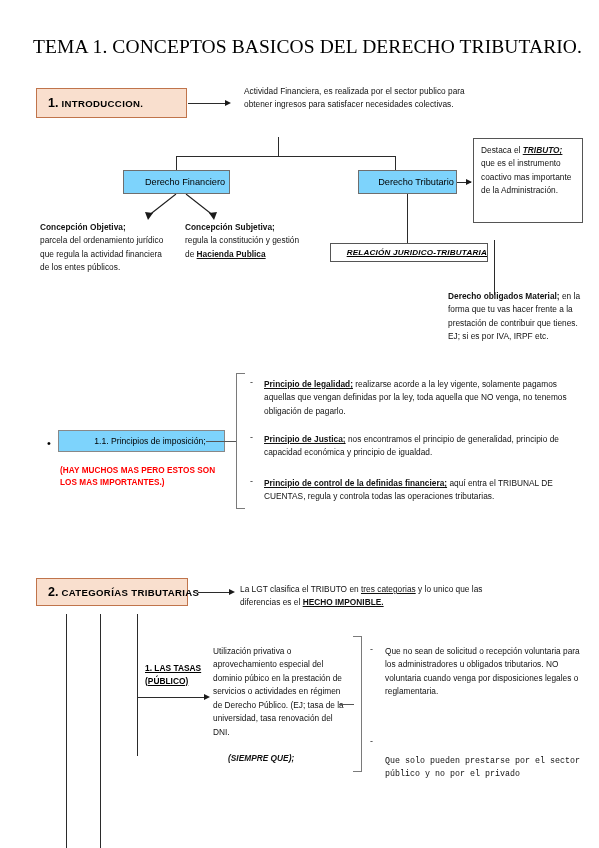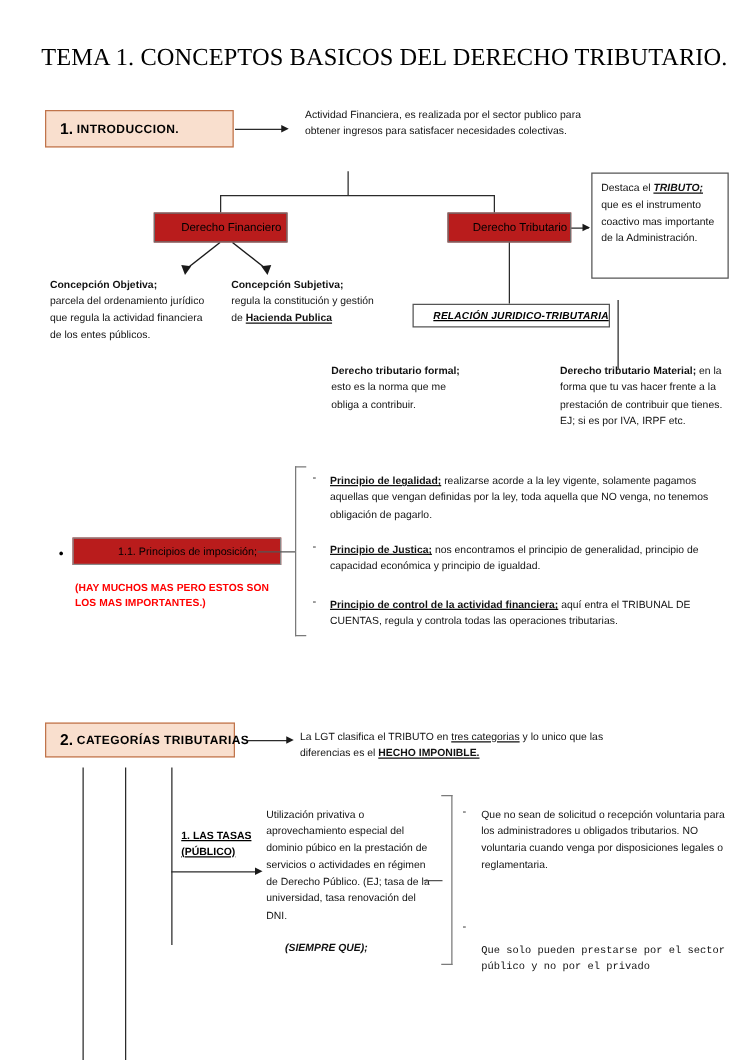--- a/index.html
+++ b/index.html
@@ -36,21 +36,21 @@
   .section-box .num{
     font-size:12.5px;font-weight:bold;color:#000;
   }
   .section-box .lbl{
     font-size:9.6px;font-weight:bold;letter-spacing:.35px;color:#000;
     margin-left:3px;
   }
 
   
   .wbox{
-    background:#b91c1c;
+    background:#7dd3fc;
     border:1.1px solid #6e6e6e;
     box-sizing:border-box;
     display:flex;align-items:center;justify-content:center;
     font-size:9.2px;
     color:#000;
     white-space:nowrap;
     padding-left:17px;
   }
   .wbox.thin{border-color:#888;}
 
@@ -154,41 +154,40 @@
   <div class="abs tx" style="left:185px;top:221px;width:118px;"><b>Concepción Subjetiva;</b><br><span>regula la constitución y gestión de </span><b><u>Hacienda Publica</u></b></div>
 
   <div class="abs vline" style="left:407px;top:194px;height:49px;"></div>
 
   <div class="abs relbox" style="left:330px;top:243px;width:158px;height:19px;">
     <span>RELACIÓN JURIDICO-TRIBUTARIA</span>
   </div>
 
   <div class="abs vline" style="left:494px;top:240px;height:55px;"></div>
 
-  <div class="abs tx" style="left:265px;top:290px;width:112px;"><b>Derecho tributario formal;</b><span> esto es la norma que me obliga a contribuir.</span></div>
-
-  <div class="abs tx" style="left:448px;top:290px;width:135px;"><b>Derecho tributario Material;</b><span> en la forma que tu vas hacer frente a la prestación de contribuir que tienes. EJ; si es por IVA, IRPF etc.</span></div>
+
+  <div class="abs tx" style="left:448px;top:290px;width:135px;"><b>Derecho obligados Material;</b><span> en la forma que tu vas hacer frente a la prestación de contribuir que tienes. EJ; si es por IVA, IRPF etc.</span></div>
 
   <div class="abs bullet" style="left:47px;top:438px;">•</div>
   <div class="abs wbox thin" style="left:58px;top:430px;width:167px;height:22px;font-size:8.6px;">1.1. Principios de imposición;</div>
 
   <div class="abs red" style="left:60px;top:465px;width:160px;">(HAY MUCHOS MAS PERO ESTOS SON LOS MAS IMPORTANTES.)</div>
 
   <div class="abs hline2" style="left:206px;top:441px;width:30px;"></div>
 
   <div class="abs br-left" style="left:236px;top:373px;width:9px;height:136px;"></div>
 
   <div class="abs dash" style="left:250px;top:377px;">-</div>
   <div class="abs tx" style="left:264px;top:378px;width:318px;"><b><u>Principio de legalidad;</u></b><span> realizarse acorde a la ley vigente, solamente pagamos aquellas que vengan definidas por la ley, toda aquella que NO venga, no tenemos obligación de pagarlo.</span></div>
 
   <div class="abs dash" style="left:250px;top:432px;">-</div>
   <div class="abs tx" style="left:264px;top:433px;width:318px;"><b><u>Principio de Justica;</u></b><span> nos encontramos el principio de generalidad, principio de capacidad económica y principio de igualdad.</span></div>
 
   <div class="abs dash" style="left:250px;top:476px;">-</div>
-  <div class="abs tx" style="left:264px;top:477px;width:322px;"><b><u>Principio de control de la actividad financiera;</u></b><span> aquí entra el TRIBUNAL DE CUENTAS, regula y controla todas las operaciones tributarias.</span></div>
+  <div class="abs tx" style="left:264px;top:477px;width:322px;"><b><u>Principio de control de la definidas financiera;</u></b><span> aquí entra el TRIBUNAL DE CUENTAS, regula y controla todas las operaciones tributarias.</span></div>
 
   <div class="abs section-box" style="left:36px;top:578px;width:152px;height:28px;">
     <span class="num">2.</span>
     <span class="lbl">CATEGORÍAS TRIBUTARIAS</span>
   </div>
 
   <div class="abs hline" style="left:198px;top:592px;width:32px;"></div>
   <div class="abs arrow-r" style="left:229px;top:588.6px;"></div>
 
   <div class="abs tx" style="left:240px;top:583px;width:250px;"><span>La LGT clasifica el TRIBUTO en </span><u>tres categorias</u><span> y lo unico que las diferencias es el </span><b><u>HECHO IMPONIBLE.</u></b></div>

